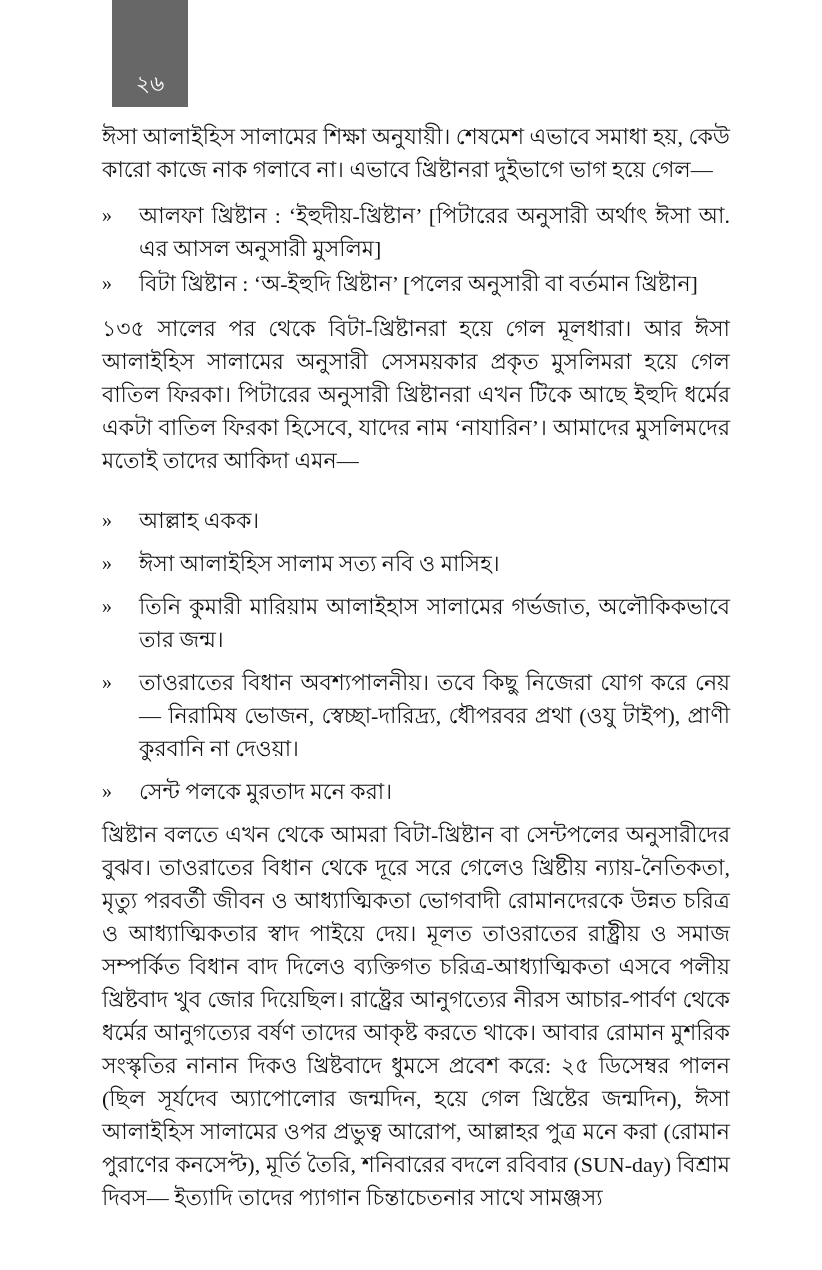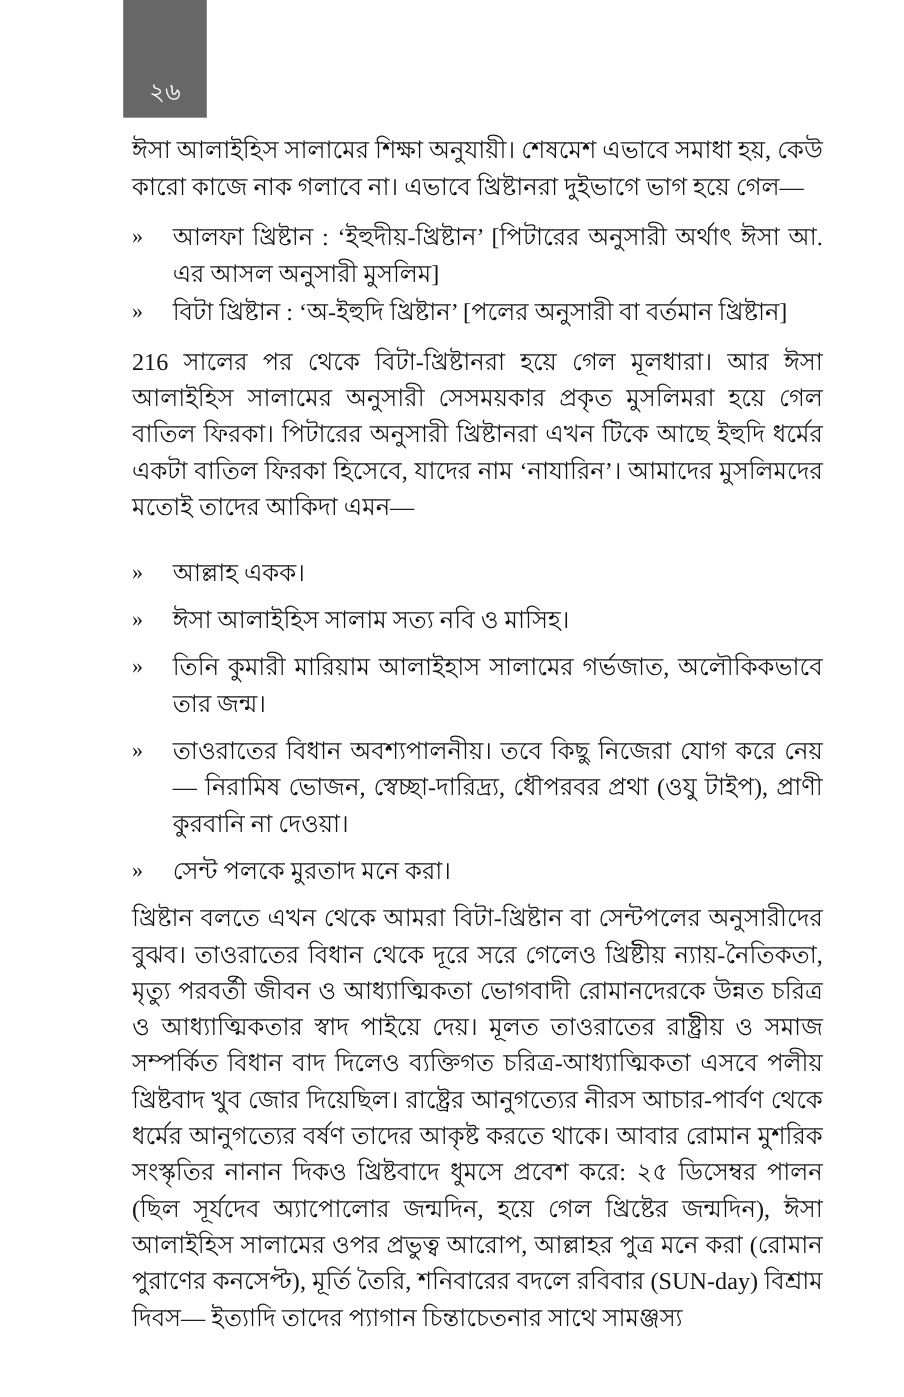--- a/index.html
+++ b/index.html
@@ -38,21 +38,21 @@
     right: 0;
     top: 66px;
     text-align: center;
     color: var(--header-title-color, #6e6e6e);
     font-size: 21px;
     letter-spacing: 0.5px;
   }
 
   .content {
     position: absolute;
-    left: 120px;
+    left: 102px;
     top: 120px;
     width: 628px;
     color: var(--body-text, #141414);
     font-size: 22px;
     line-height: 33px;
     text-align: justify;
   }
 
   .para-1 { margin-bottom: 13px; }
   .para-2 { margin-bottom: 27px; }
@@ -95,21 +95,21 @@
       <div class="list-item">
         <span class="bullet-marker">»</span>
         <span class="item-text">আলফা খ্রিষ্টান : ‘ইহুদীয়-খ্রিষ্টান’ [পিটারের অনুসারী অর্থাৎ ঈসা আ. এর আসল অনুসারী মুসলিম]</span>
       </div>
       <div class="list-item">
         <span class="bullet-marker">»</span>
         <span class="item-text">বিটা খ্রিষ্টান : ‘অ-ইহুদি খ্রিষ্টান’ [পলের অনুসারী বা বর্তমান খ্রিষ্টান]</span>
       </div>
     </div>
 
-    <p class="para para-2">216 সালের পর থেকে বিটা-খ্রিষ্টানরা হয়ে গেল মূলধারা। আর ঈসা আলাইহিস সালামের অনুসারী সেসময়কার প্রকৃত মুসলিমরা হয়ে গেল বাতিল ফিরকা। পিটারের অনুসারী খ্রিষ্টানরা এখন টিকে আছে ইহুদি ধর্মের একটা বাতিল ফিরকা হিসেবে, যাদের নাম ‘নাযারিন’। আমাদের মুসলিমদের মতোই তাদের আকিদা এমন—</p>
+    <p class="para para-2">১৩৫ সালের পর থেকে বিটা-খ্রিষ্টানরা হয়ে গেল মূলধারা। আর ঈসা আলাইহিস সালামের অনুসারী সেসময়কার প্রকৃত মুসলিমরা হয়ে গেল বাতিল ফিরকা। পিটারের অনুসারী খ্রিষ্টানরা এখন টিকে আছে ইহুদি ধর্মের একটা বাতিল ফিরকা হিসেবে, যাদের নাম ‘নাযারিন’। আমাদের মুসলিমদের মতোই তাদের আকিদা এমন—</p>
 
     <div class="list list-2">
       <div class="list-item">
         <span class="bullet-marker">»</span>
         <span class="item-text">আল্লাহ একক।</span>
       </div>
       <div class="list-item">
         <span class="bullet-marker">»</span>
         <span class="item-text">ঈসা আলাইহিস সালাম সত্য নবি ও মাসিহ।</span>
       </div>

